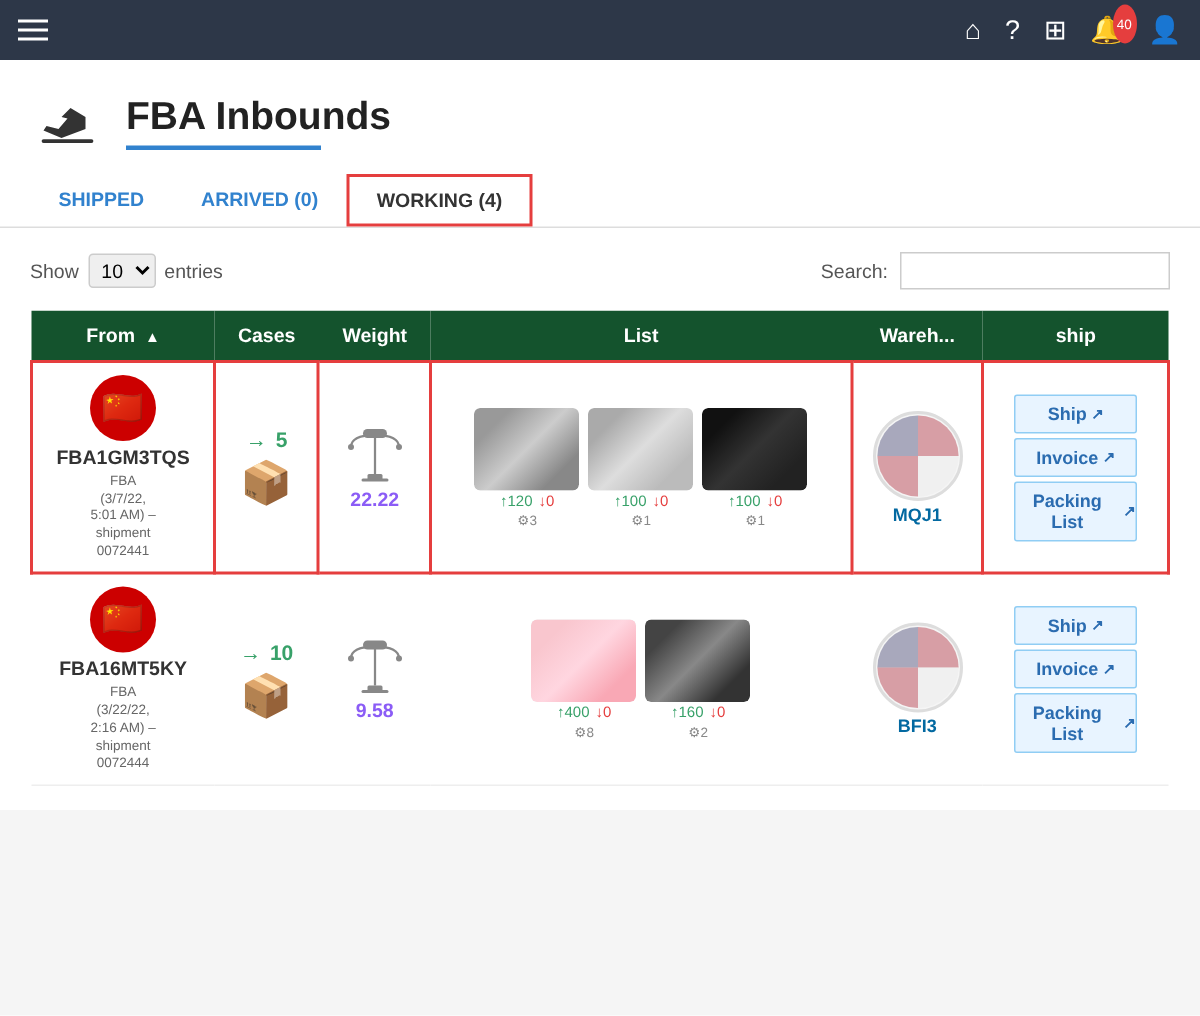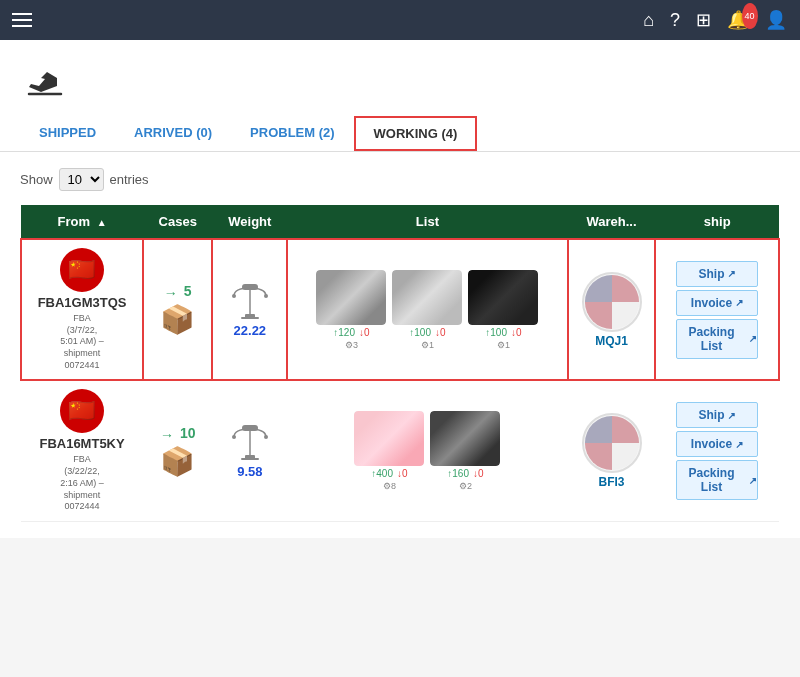--- a/index.html
+++ b/index.html
@@ -148,21 +148,21 @@
     .from-id { font-size: 13px; color: #333; font-weight: 700; }
     .from-detail { font-size: 9px; color: #666; text-align: center; line-height: 1.3; }
 
     
     .cases-cell { display: flex; flex-direction: column; align-items: center; gap: 4px; }
     .cases-arrow { display: flex; align-items: center; gap: 6px; color: #38a169; font-size: 14px; font-weight: 700; }
     .box-icon { font-size: 28px; color: #c8a045; }
 
     
     .weight-cell { display: flex; flex-direction: column; align-items: center; gap: 3px; }
-    .weight-val { font-size: 13px; color: #1d4ed8; font-weight: 600; }
+    .weight-val { font-size: 13px; color: #8b5cf6; font-weight: 600; }
 
     
     .items-cell { display: flex; gap: 6px; align-items: center; justify-content: center; }
     .item-thumb {
       display: flex; flex-direction: column; align-items: center; gap: 2px;
     }
     .item-img {
       width: 70px; height: 55px; background: #f0f0f0;
       border-radius: 4px; display: flex; align-items: center; justify-content: center;
       font-size: 9px; color: #999; overflow: hidden;
@@ -250,41 +250,48 @@
 
 <div class="page-header">
   <div class="page-title-row">
     <div class="page-icon">
 
       <svg width="48" height="48" viewBox="0 0 48 48">
         <path d="M8 36 L40 36" stroke="#333" stroke-width="2.5" stroke-linecap="round"></path>
         <path d="M36 20 L26 14 L20 20 L24 21 L18 28 L10 26 L8 29 L20 34 L36 28 Z" fill="#333"></path>
       </svg>
     </div>
+    <div>
+      <h1 class="page-title">FBA Inbounds</h1>
+      <div class="title-underline"></div>
+    </div>
   </div>
 
   <div class="tabs">
     <div class="tab">SHIPPED</div>
     <div class="tab">ARRIVED (0)</div>
-    <div class="tab">PROBLEM (2)</div>
     <div class="tab active">WORKING (4)</div>
   </div>
 </div>
 
 <div class="content">
 
   <div class="controls-row">
     <div class="show-entries">
       <span>Show</span>
       <select>
         <option>10</option>
         <option>25</option>
         <option>50</option>
       </select>
       <span>entries</span>
+    </div>
+    <div class="search-area">
+      <span>Search:</span>
+      <input type="text" style="">
     </div>
   </div>
 
   <div class="table-wrapper">
     <table class="data-table">
       <thead>
         <tr>
           <th class="sortable">
             <span>From</span>
             <span class="sort-arrow">▲</span>

